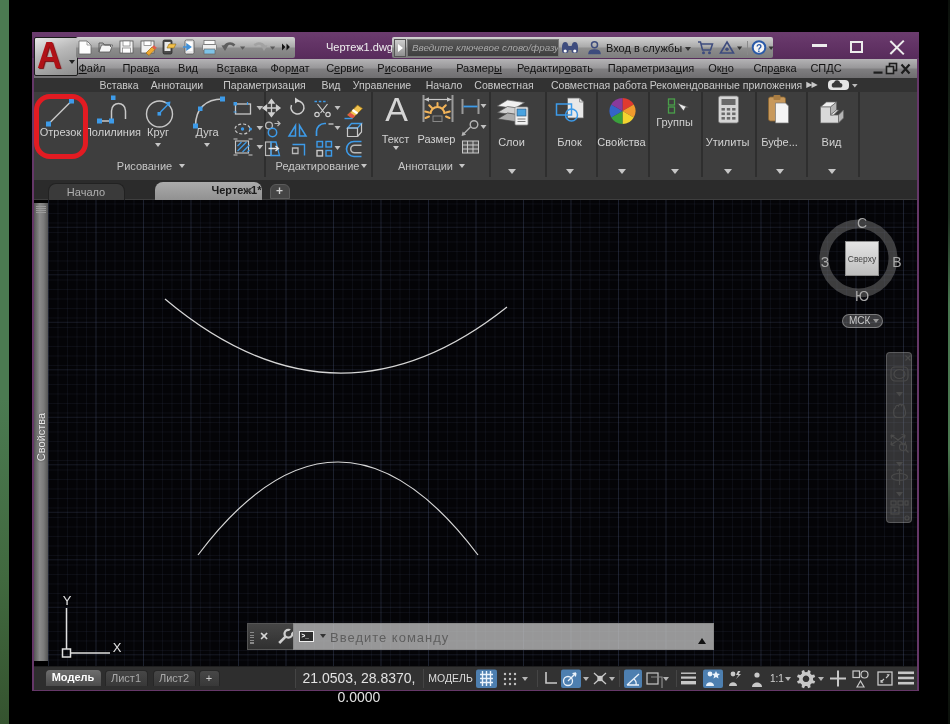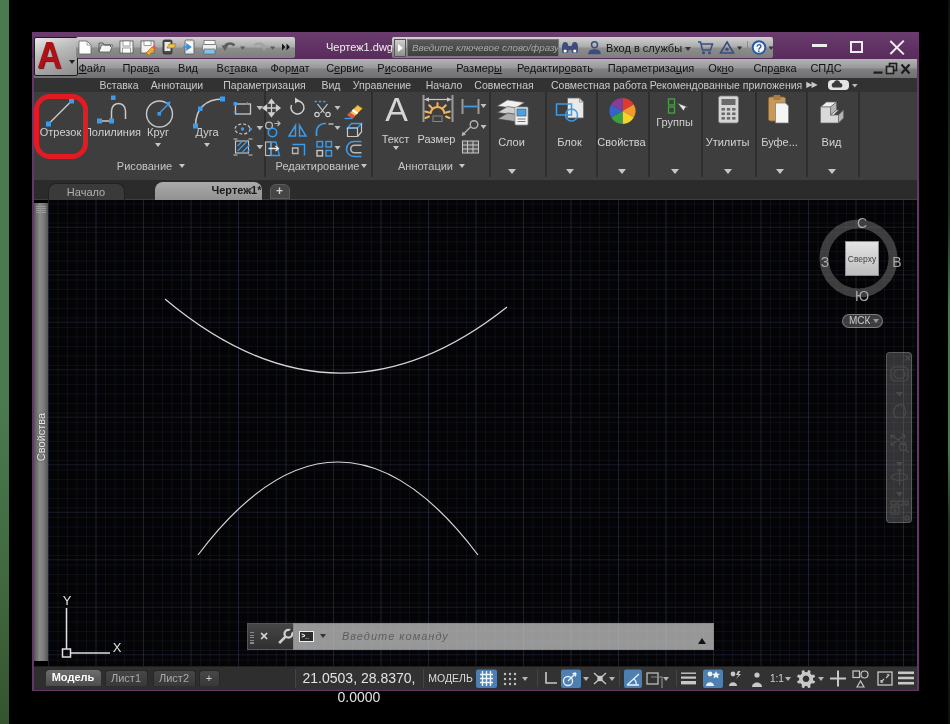--- a/index.html
+++ b/index.html
@@ -68,21 +68,21 @@
 
 #navbar { left:886px; top:352px; width:26px; height:171px; background:rgba(150,150,150,.33); border:1px solid rgba(190,190,190,.28); border-radius:4px; }
 
 #cmdl { left:246.5px; top:623px; width:46.5px; height:27px; background:linear-gradient(#454545,#303030); border:1px solid #555; border-right:none; }
 #cmdl .grip { position:absolute; left:2.5px; top:7.5px; width:4px; height:12px; background:repeating-linear-gradient(#888 0 1.2px, transparent 1.2px 2.6px); }
 #cmdl .x { position:absolute; left:12px; top:6px; color:#d5d5d5; font-size:11px; font-weight:bold; }
 #cmdin { left:293px; top:623px; width:421px; height:27px; background:rgba(193,193,193,.78); border:1px solid #8a8a8a; }
 #cmdin .pr { position:absolute; left:5px; top:7px; width:15px; height:11px; background:#2c2c2c; border:1px solid #efefef; }
 #cmdin .pr:after { content:">_"; position:absolute; left:1.5px; top:-0.5px; color:#fff; font-size:6.5px; font-weight:bold; }
 #cmdin .dd { position:absolute; left:26px; top:10px; width:0; height:0; border:3.5px solid transparent; border-top:4.5px solid #333; }
-#cmdin .hint { position:absolute; left:36px; top:6px; color:#5e5e5e; font-size:11px; font-style:italic; letter-spacing:1px;margin-left:12px; }
+#cmdin .hint { position:absolute; left:36px; top:6px; color:#5e5e5e; font-size:13px; letter-spacing:1px; }
 #cmdin .up { position:absolute; right:7px; top:10px; width:0; height:0; border:4.5px solid transparent; border-bottom:6px solid #111; }
 
 #status { left:33.5px; top:666px; width:883px; height:23.5px; background:#323232; border-top:1px solid #1f1f1f; }
 #stabs { position:absolute; left:0; top:0; width:262px; height:23.5px; background:#2e2e2e; }
 .stab { position:absolute; top:2.5px; height:16px; font-size:11px; line-height:15px; text-align:center; border-radius:4px 4px 0 0; }
 #coords { position:absolute; left:261px; top:2px; width:129px; height:19px; color:#e2e2e2; font-size:14px; line-height:19px; text-align:center; border-left:1px solid #444; border-right:1px solid #444; }
 #smodel { position:absolute; left:391px; top:2px; width:52px; height:19px; color:#dcdcdc; font-size:10.5px; line-height:19px; text-align:center; }
 .ico { position:absolute; }
 .tico { position:absolute; top:40px; }
 

